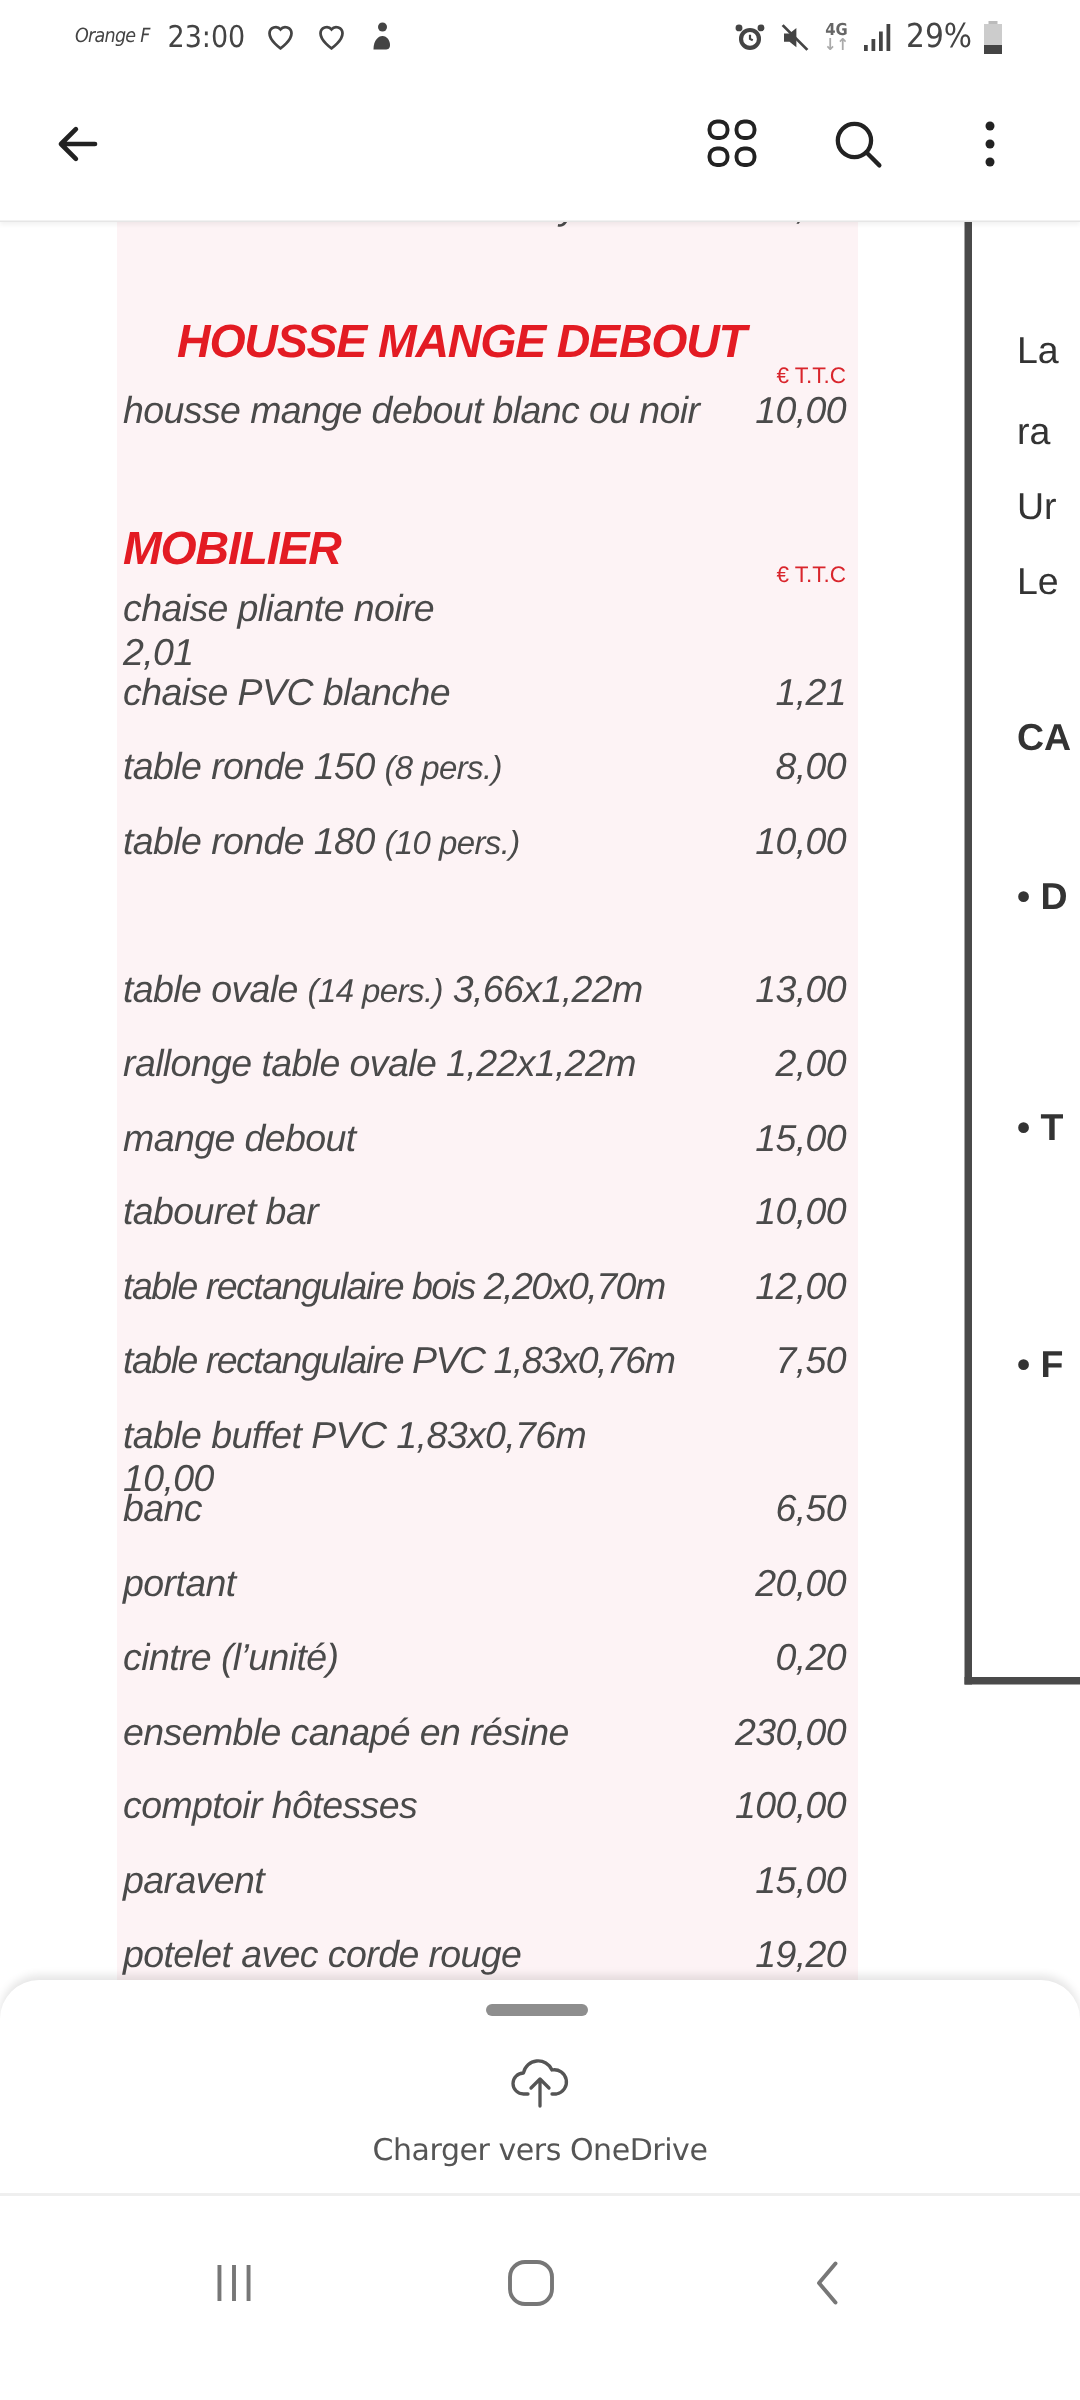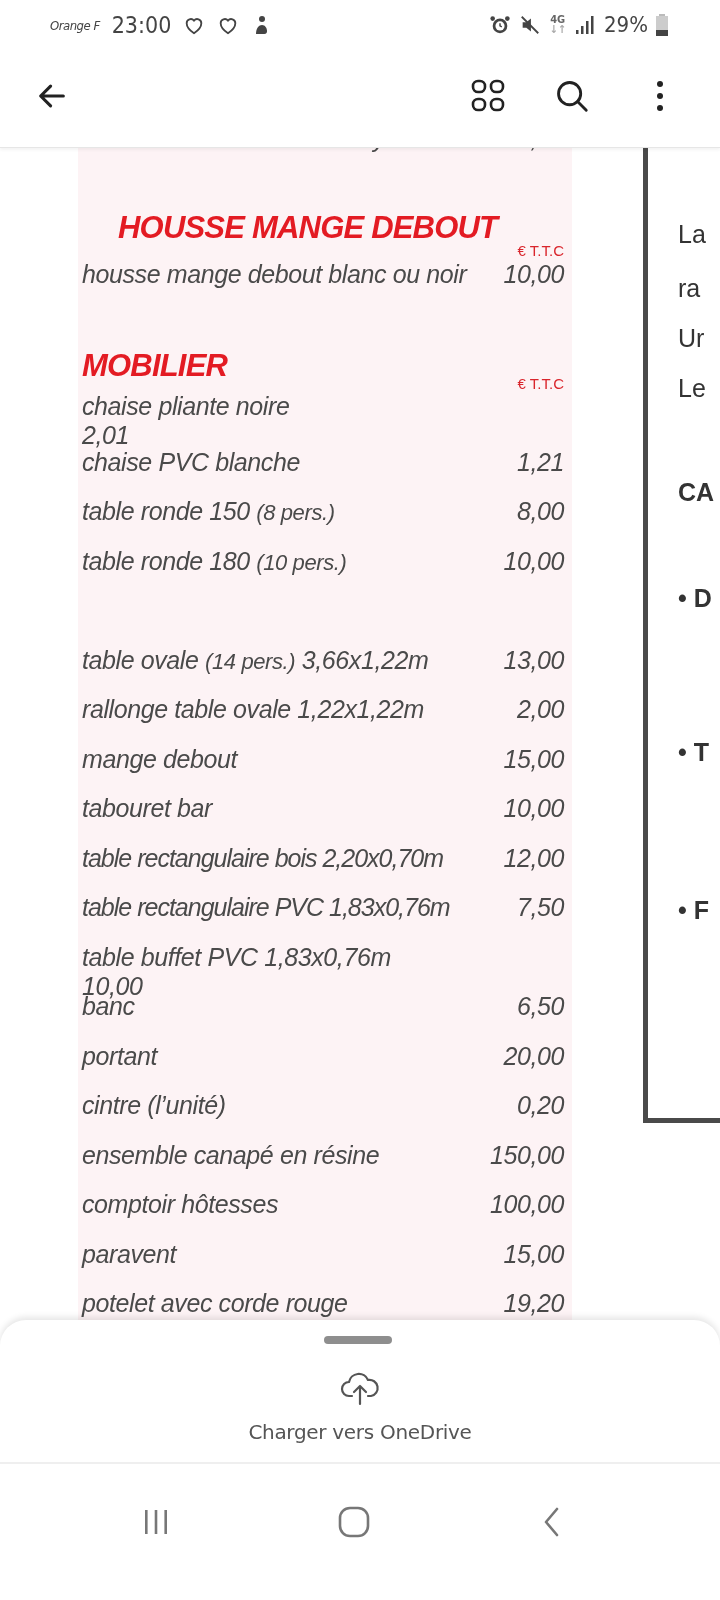--- a/index.html
+++ b/index.html
@@ -3,21 +3,21 @@
 <meta charset="utf-8">
 <style>
   * { box-sizing: border-box; margin: 0; padding: 0; }
   html, body { width: 720px; height: 1600px; overflow: hidden; background: #ffffff; }
   body { position: relative; font-family: "Liberation Sans", sans-serif; color: #333; }
 
   
   .status-bar { position: absolute; left: 0; top: 0; width: 720px; height: 54px; display: flex; align-items: center; font-family: "DejaVu Sans Condensed", "DejaVu Sans", sans-serif; }
   .status-left { position: absolute; left: 50px; top: 12px; display: flex; align-items: center; gap: 12px; color: #444; }
   .carrier { font-size: 13px; letter-spacing: -0.5px; font-style: italic; }
-  .clock { font-size: 23px; color: #444; }
+  .clock { font-size: 20px; color: #444; }
   .st-icon { width: 22px; height: 22px; display: inline-block; }
   .status-right { position: absolute; right: 52px; top: 12px; display: flex; align-items: center; gap: 8px; color: #444; }
   .battery-pct { font-size: 22px; color: #444; }
 
   
   .app-bar { position: absolute; left: 0; top: 54px; width: 720px; height: 94px; background: #fff; border-bottom: 1px solid #e6e6e6; box-shadow: 0 2px 3px rgba(0,0,0,0.05); z-index: 3; }
   .app-btn { position: absolute; top: 20px; width: 48px; height: 48px; display: flex; align-items: center; justify-content: center; cursor: pointer; }
   .back-btn { left: 28px; }
   .grid-btn { left: 464px; }
   .search-btn { left: 548px; }
@@ -217,21 +217,21 @@
   <div class="row" style="top:894px;">
     <span>portant</span>
     <span class="price">20,00</span>
   </div>
   <div class="row" style="top:943px;">
     <span>cintre (l’unité)</span>
     <span class="price">0,20</span>
   </div>
   <div class="row" style="top:993px;">
     <span>ensemble canapé en résine</span>
-    <span class="price">150,00</span>
+    <span class="price">230,00</span>
   </div>
   <div class="row" style="top:1042px;">
     <span>comptoir hôtesses</span>
     <span class="price">100,00</span>
   </div>
   <div class="row" style="top:1092px;">
     <span>paravent</span>
     <span class="price">15,00</span>
   </div>
   <div class="row" style="top:1141px;">

